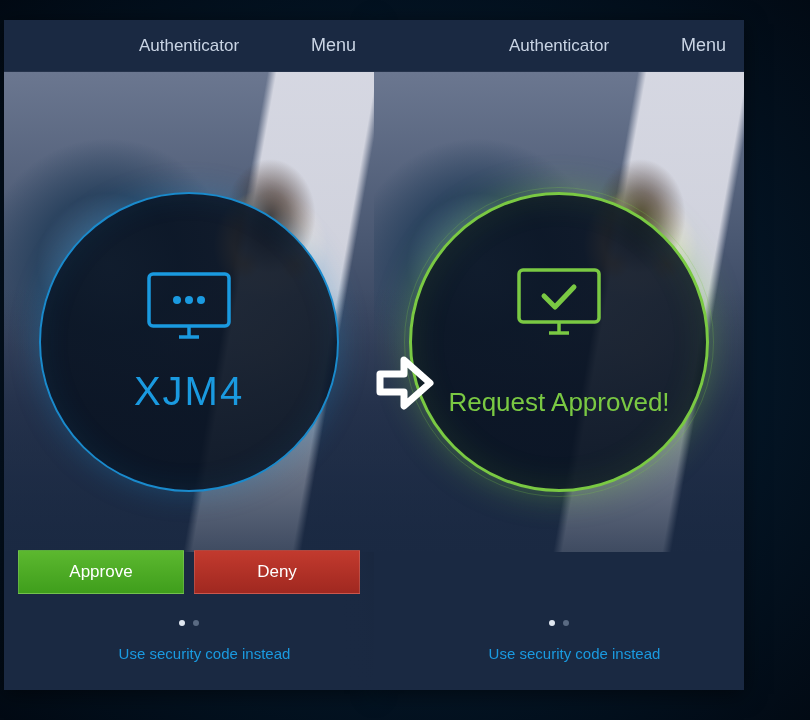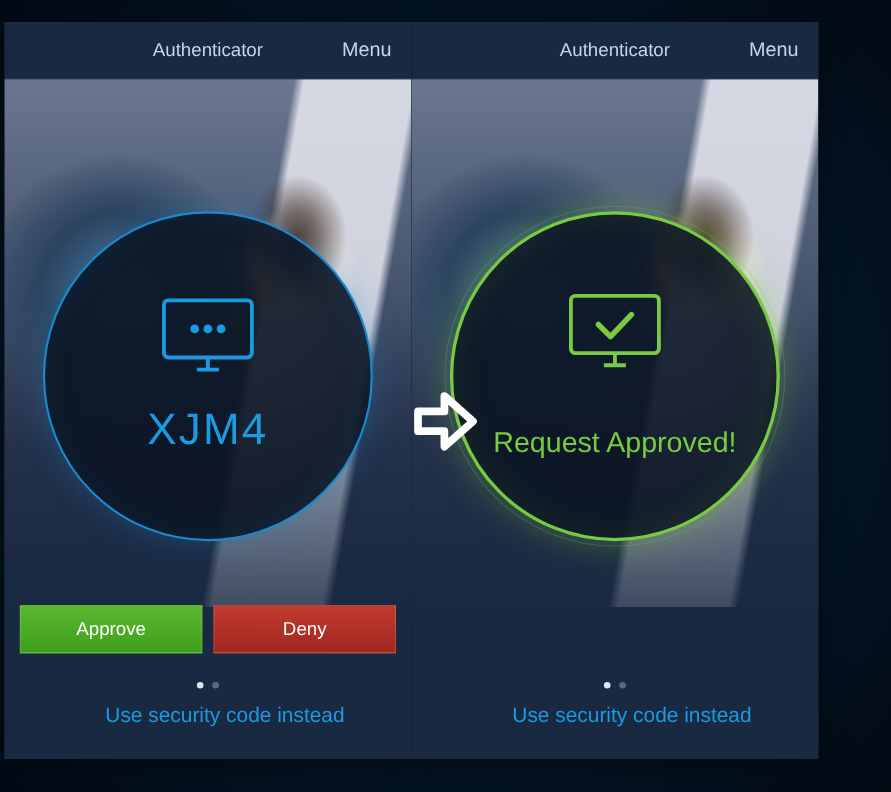--- a/index.html
+++ b/index.html
@@ -158,21 +158,21 @@
     z-index: 6;
   }
   .dot { width: 6px; height: 6px; border-radius: 50%; background: #5a6a82; }
   .dot.active { background: #e0e6f0; }
   .alt-link {
     position: absolute;
     bottom: 28px;
     left: 0; right: 4px;
     text-align: center;
     color: #1a9ae0;
-    font-size: 19px;
+    font-size: 15px;
     z-index: 6;
     cursor: pointer;
     margin-left: 35px;
   }
   .arrow {
     position: absolute;
     left: 50%;
     top: 350px;
     transform: translateX(-50%);
     z-index: 20;

